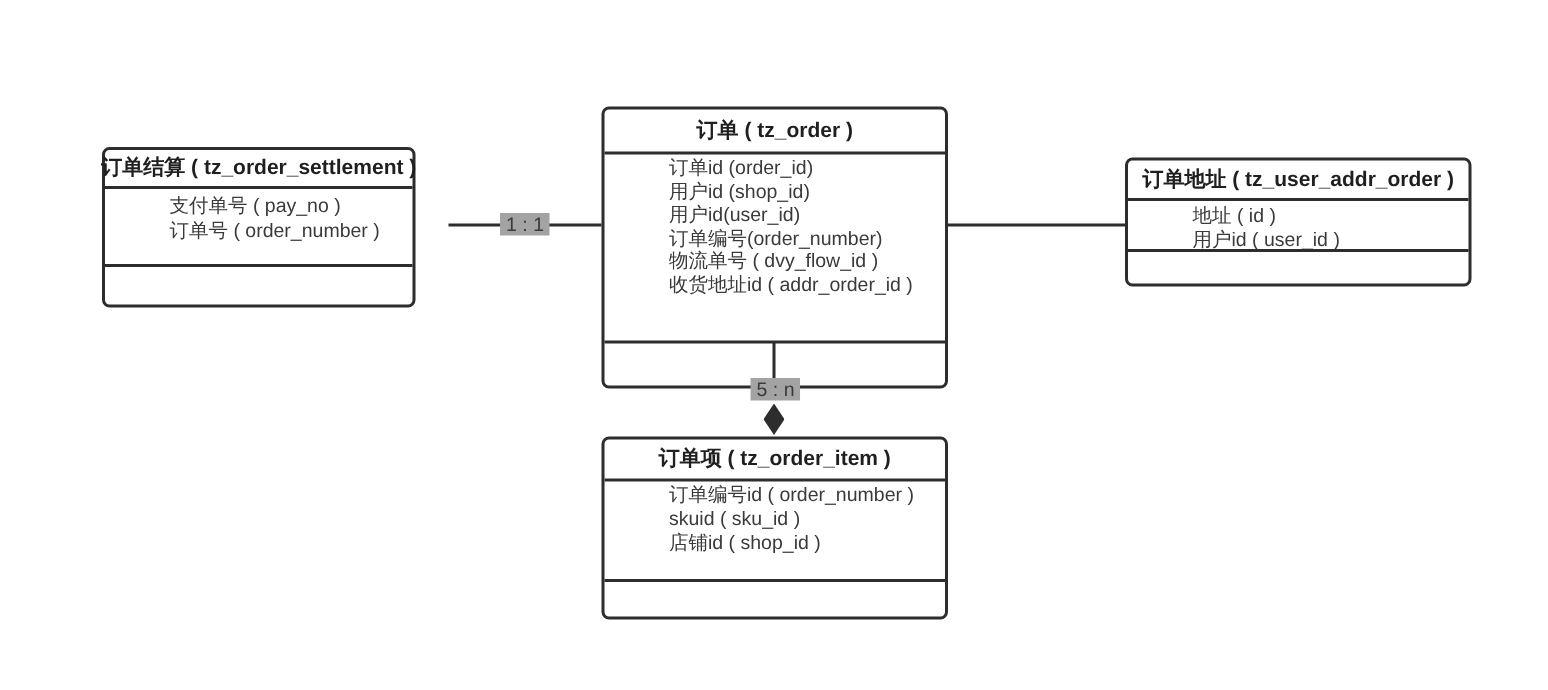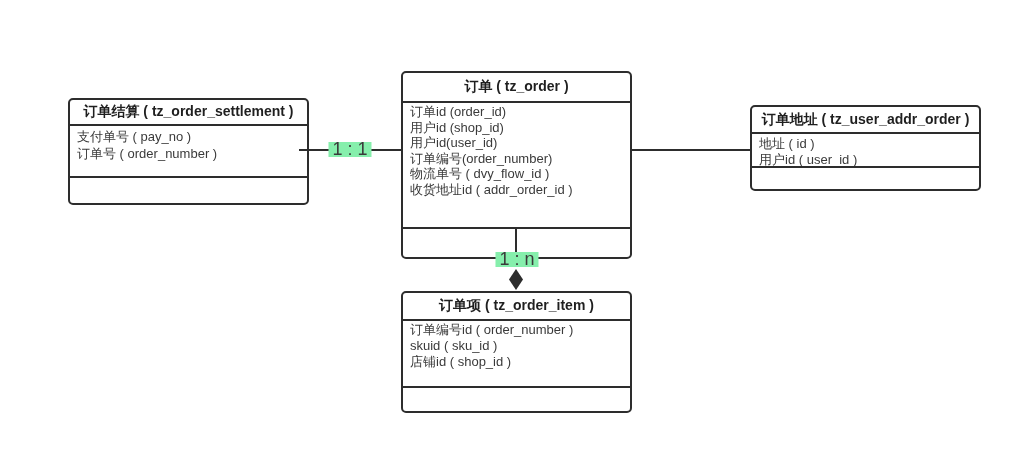--- a/index.html
+++ b/index.html
@@ -30,29 +30,30 @@
     color: #1f1f1f;
     border-bottom: 2px solid #2d2d2d;
     white-space: nowrap;
   }
   .table .fields {
     flex: 1 1 auto;
     padding: 2px 7px 0 7px;
     font-size: 13px;
     color: #3a3a3a;
     overflow: hidden;
+    margin-left: 36px;
   }
   .table .field { white-space: nowrap; }
   .table .footer {
     flex: 0 0 auto;
     border-top: 2px solid #2d2d2d;
   }
 
   
-  #t-settlement { left: 68px;  top: 98px;  width: 241px; height: 107px; }
+  #t-settlement { left: 68px;  top: 98px;  width: 209px; height: 107px; }
   #t-settlement .title  { height: 24px; }
   #t-settlement .field  { line-height: 17px; }
   #t-settlement .footer { height: 25px; }
 
   #t-order { left: 401px; top: 71px; width: 231px; height: 188px; }
   #t-order .title  { height: 28px; }
   #t-order .fields { padding-top: 1px; }
   #t-order .field  { line-height: 15.5px; }
   #t-order .footer { height: 28px; }
 
@@ -68,23 +69,23 @@
   #t-item .footer { height: 23px; }
 
   
   .h-line, .v-line { position: absolute; background: #2d2d2d; }
   #c-settlement-order { left: 299px; top: 149px; width: 102px; height: 2px; }
   #c-order-address    { left: 632px; top: 149px; width: 118px; height: 2px; }
   #c-order-item-stem  { left: 515px; top: 228px; width: 2px;  height: 26px; }
 
   .mult-label {
     position: absolute;
-    font-size: 18px;
+    font-size: 13px;
     color: #3a3a3a;
-    background: #86efac;
+    background: #a3a3a3;
     padding: 0 4px;
     transform: translateX(-50%);
     white-space: nowrap;
     line-height: 15px;
   }
   #lbl-1-1 { left: 350px; top: 142px; }
   #lbl-1-n { left: 517px; top: 252px; }
 
   .diamond {
     position: absolute;
@@ -141,16 +142,16 @@
     </div>
     <div class="footer"></div>
   </div>
 
   <div class="h-line" id="c-settlement-order"></div>
   <div class="mult-label" id="lbl-1-1">1 : 1</div>
 
   <div class="h-line" id="c-order-address"></div>
 
   <div class="v-line" id="c-order-item-stem"></div>
-  <div class="mult-label" id="lbl-1-n">1 : n</div>
+  <div class="mult-label" id="lbl-1-n">5 : n</div>
   <div class="diamond"></div>
 
 </div>
 
 </body></html>

